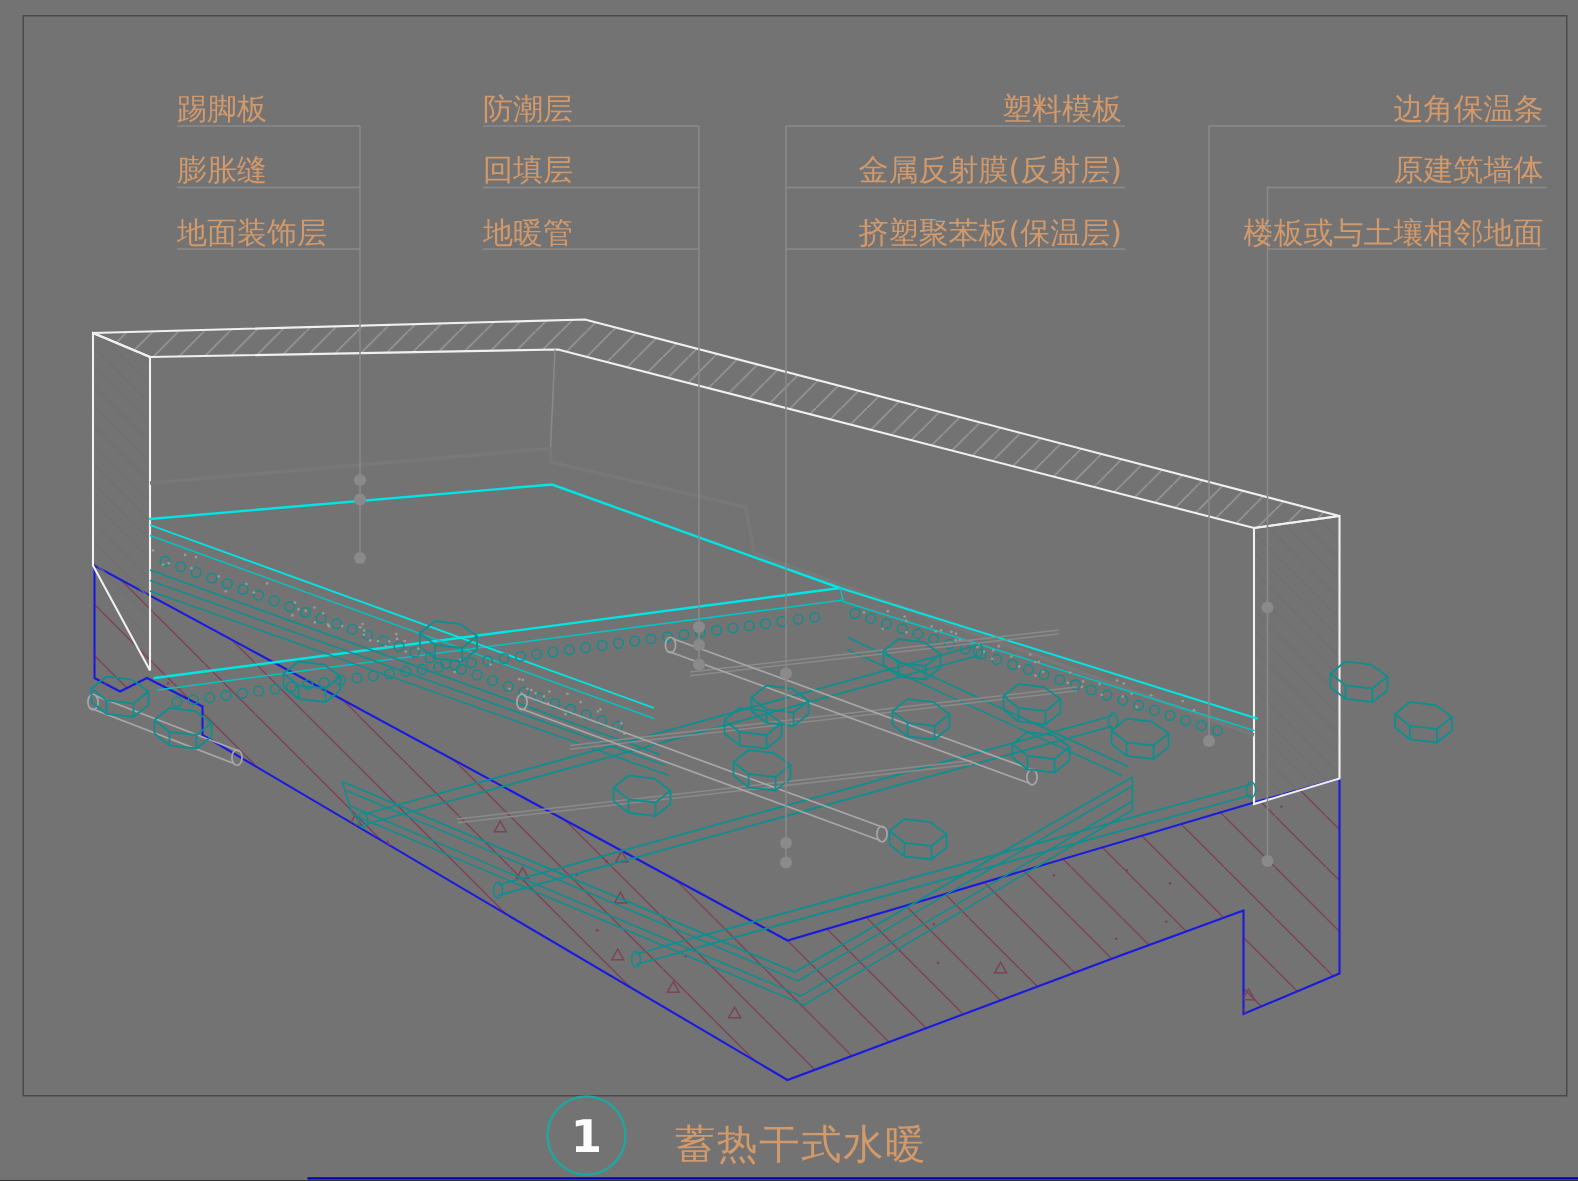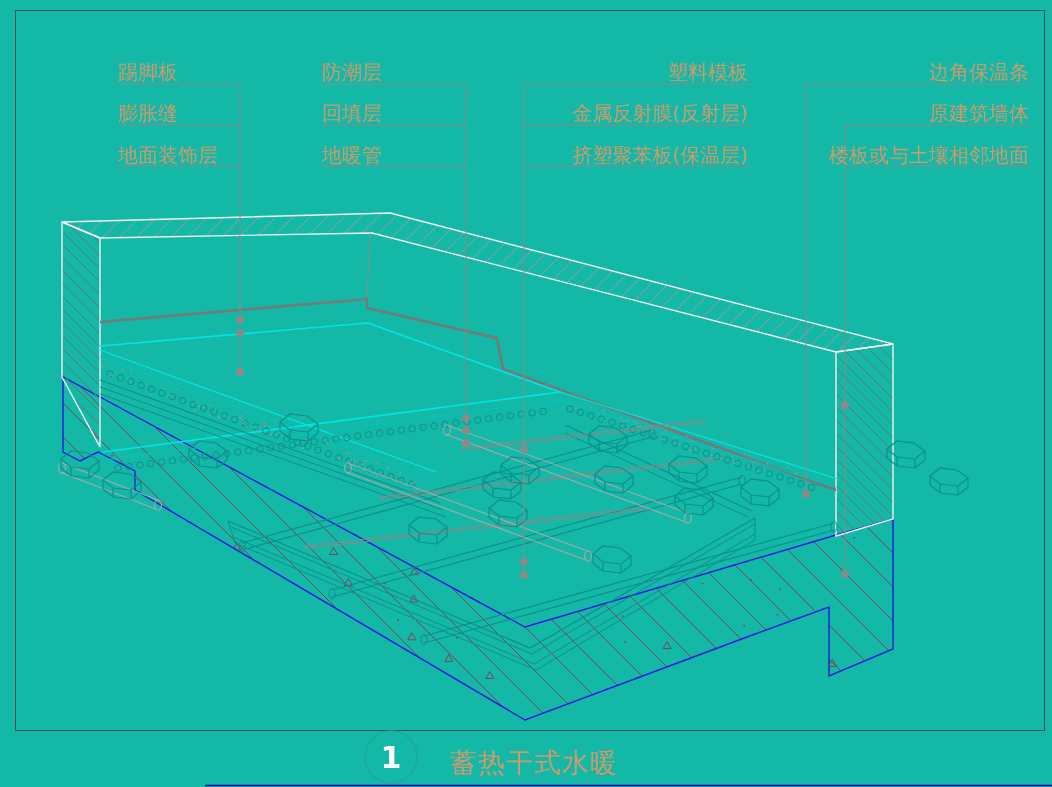--- a/index.html
+++ b/index.html
@@ -1,16 +1,16 @@
 <!DOCTYPE html>
 <html><head>
 <meta charset="utf-8">
 <style>
   html,body{margin:0;padding:0;background:#000;}
-  #stage{position:relative;width:1052px;height:787px;background:#14b8a6;overflow:hidden;
+  #stage{position:relative;width:1052px;height:787px;background:#737373;overflow:hidden;
          font-family:"DejaVu Sans",sans-serif;}
   svg{display:block}
   text{font-family:"DejaVu Sans",sans-serif;}
   .callout{font-size:20px;}
   .title-text{font-size:27px;letter-spacing:1px;}
   .bubble-num{font-size:30px;font-weight:bold;}
 </style>
 </head>
 <body>
 

